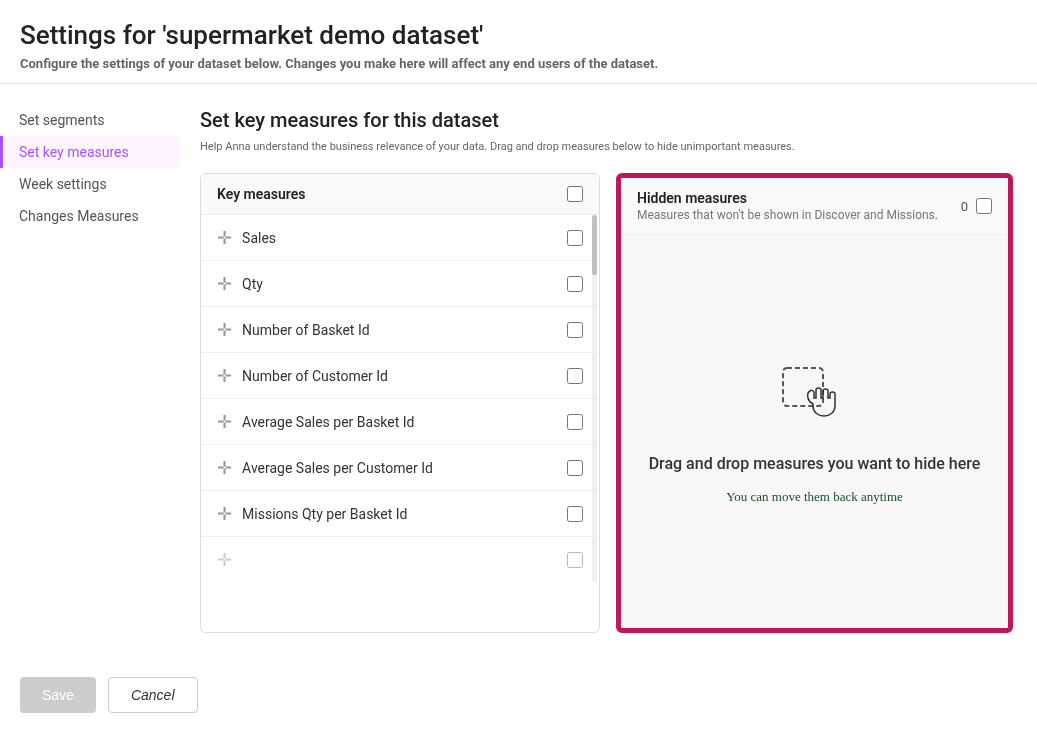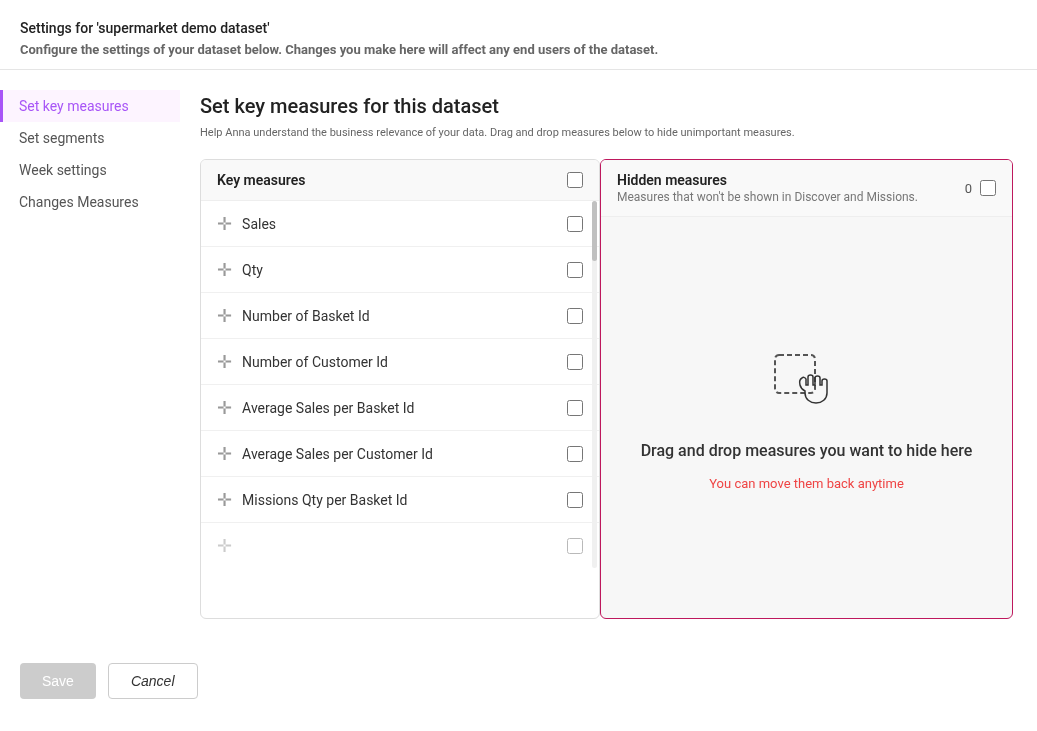--- a/index.html
+++ b/index.html
@@ -9,21 +9,21 @@
       color: #333;
       background: #fff;
       width: 1037px;
       min-height: 731px;
     }
     .page-header {
       padding: 20px 20px 12px 20px;
       border-bottom: 1px solid #e5e5e5;
     }
     .page-title {
-      font-size: 14px;
+      font-size: 26px;
       font-weight: 500;
       color: #222;
       margin-bottom: 6px;
     }
     .page-subtitle {
       font-size: 13px;
       color: #666;
       font-weight: bold;
     }
     .main-layout {
@@ -57,20 +57,21 @@
       color: #222;
       margin-bottom: 8px;
     }
     .content-description {
       font-size: 11px;
       color: #666;
       margin-bottom: 20px;
     }
     .measures-layout {
       display: flex;
+      gap: 16px;
     }
     .key-measures-panel {
       width: 400px;
       border: 1px solid #ddd;
       border-radius: 6px;
       background: #fff;
       overflow: hidden;
     }
     .panel-header {
       padding: 12px 16px;
@@ -122,21 +123,21 @@
       width: 16px;
       height: 16px;
       border: 1px solid #ccc;
       border-radius: 2px;
       flex-shrink: 0;
       cursor: pointer;
       background: #fff;
     }
     .hidden-measures-panel {
       flex: 1;
-      border: 1px solid #be185d;
+      border: 5px solid #be185d;
       border-radius: 6px;
       background: #f7f7f7;
       overflow: hidden;
       min-height: 460px;
       display: flex;
       flex-direction: column;
     }
     .hidden-panel-header {
       padding: 12px 16px;
       border-bottom: 1px solid #eee;
@@ -164,22 +165,23 @@
       height: 80px;
     }
     .drop-text-main {
       font-size: 16px;
       font-weight: 500;
       color: #333;
       text-align: center;
     }
     .drop-text-sub {
       font-size: 13px;
-      color: #ef4444;
+      color: #14532d;
       text-align: center;
+      font-family: Liberation Serif, serif;
     }
     .footer-actions {
       display: flex;
       gap: 12px;
       padding: 20px 24px 20px 20px;
     }
     .btn-save {
       background: #ccc;
       color: #fff;
       border: none;
@@ -209,25 +211,25 @@
 </head>
 <body>
 
 <div class="page-header">
   <h1 class="page-title">Settings for 'supermarket demo dataset'</h1>
   <p class="page-subtitle">Configure the settings of your dataset below. Changes you make here will affect any end users of the dataset.</p>
 </div>
 
 <div class="main-layout">
   <nav class="sidebar">
+    <div class="sidebar-item">
+      <span>Set segments</span>
+    </div>
     <div class="sidebar-item active">
       <span>Set key measures</span>
-    </div>
-    <div class="sidebar-item">
-      <span>Set segments</span>
     </div>
     <div class="sidebar-item">
       <span>Week settings</span>
     </div>
     <div class="sidebar-item">
       <span>Changes Measures</span>
     </div>
   </nav>
 
   <div class="content-area">

